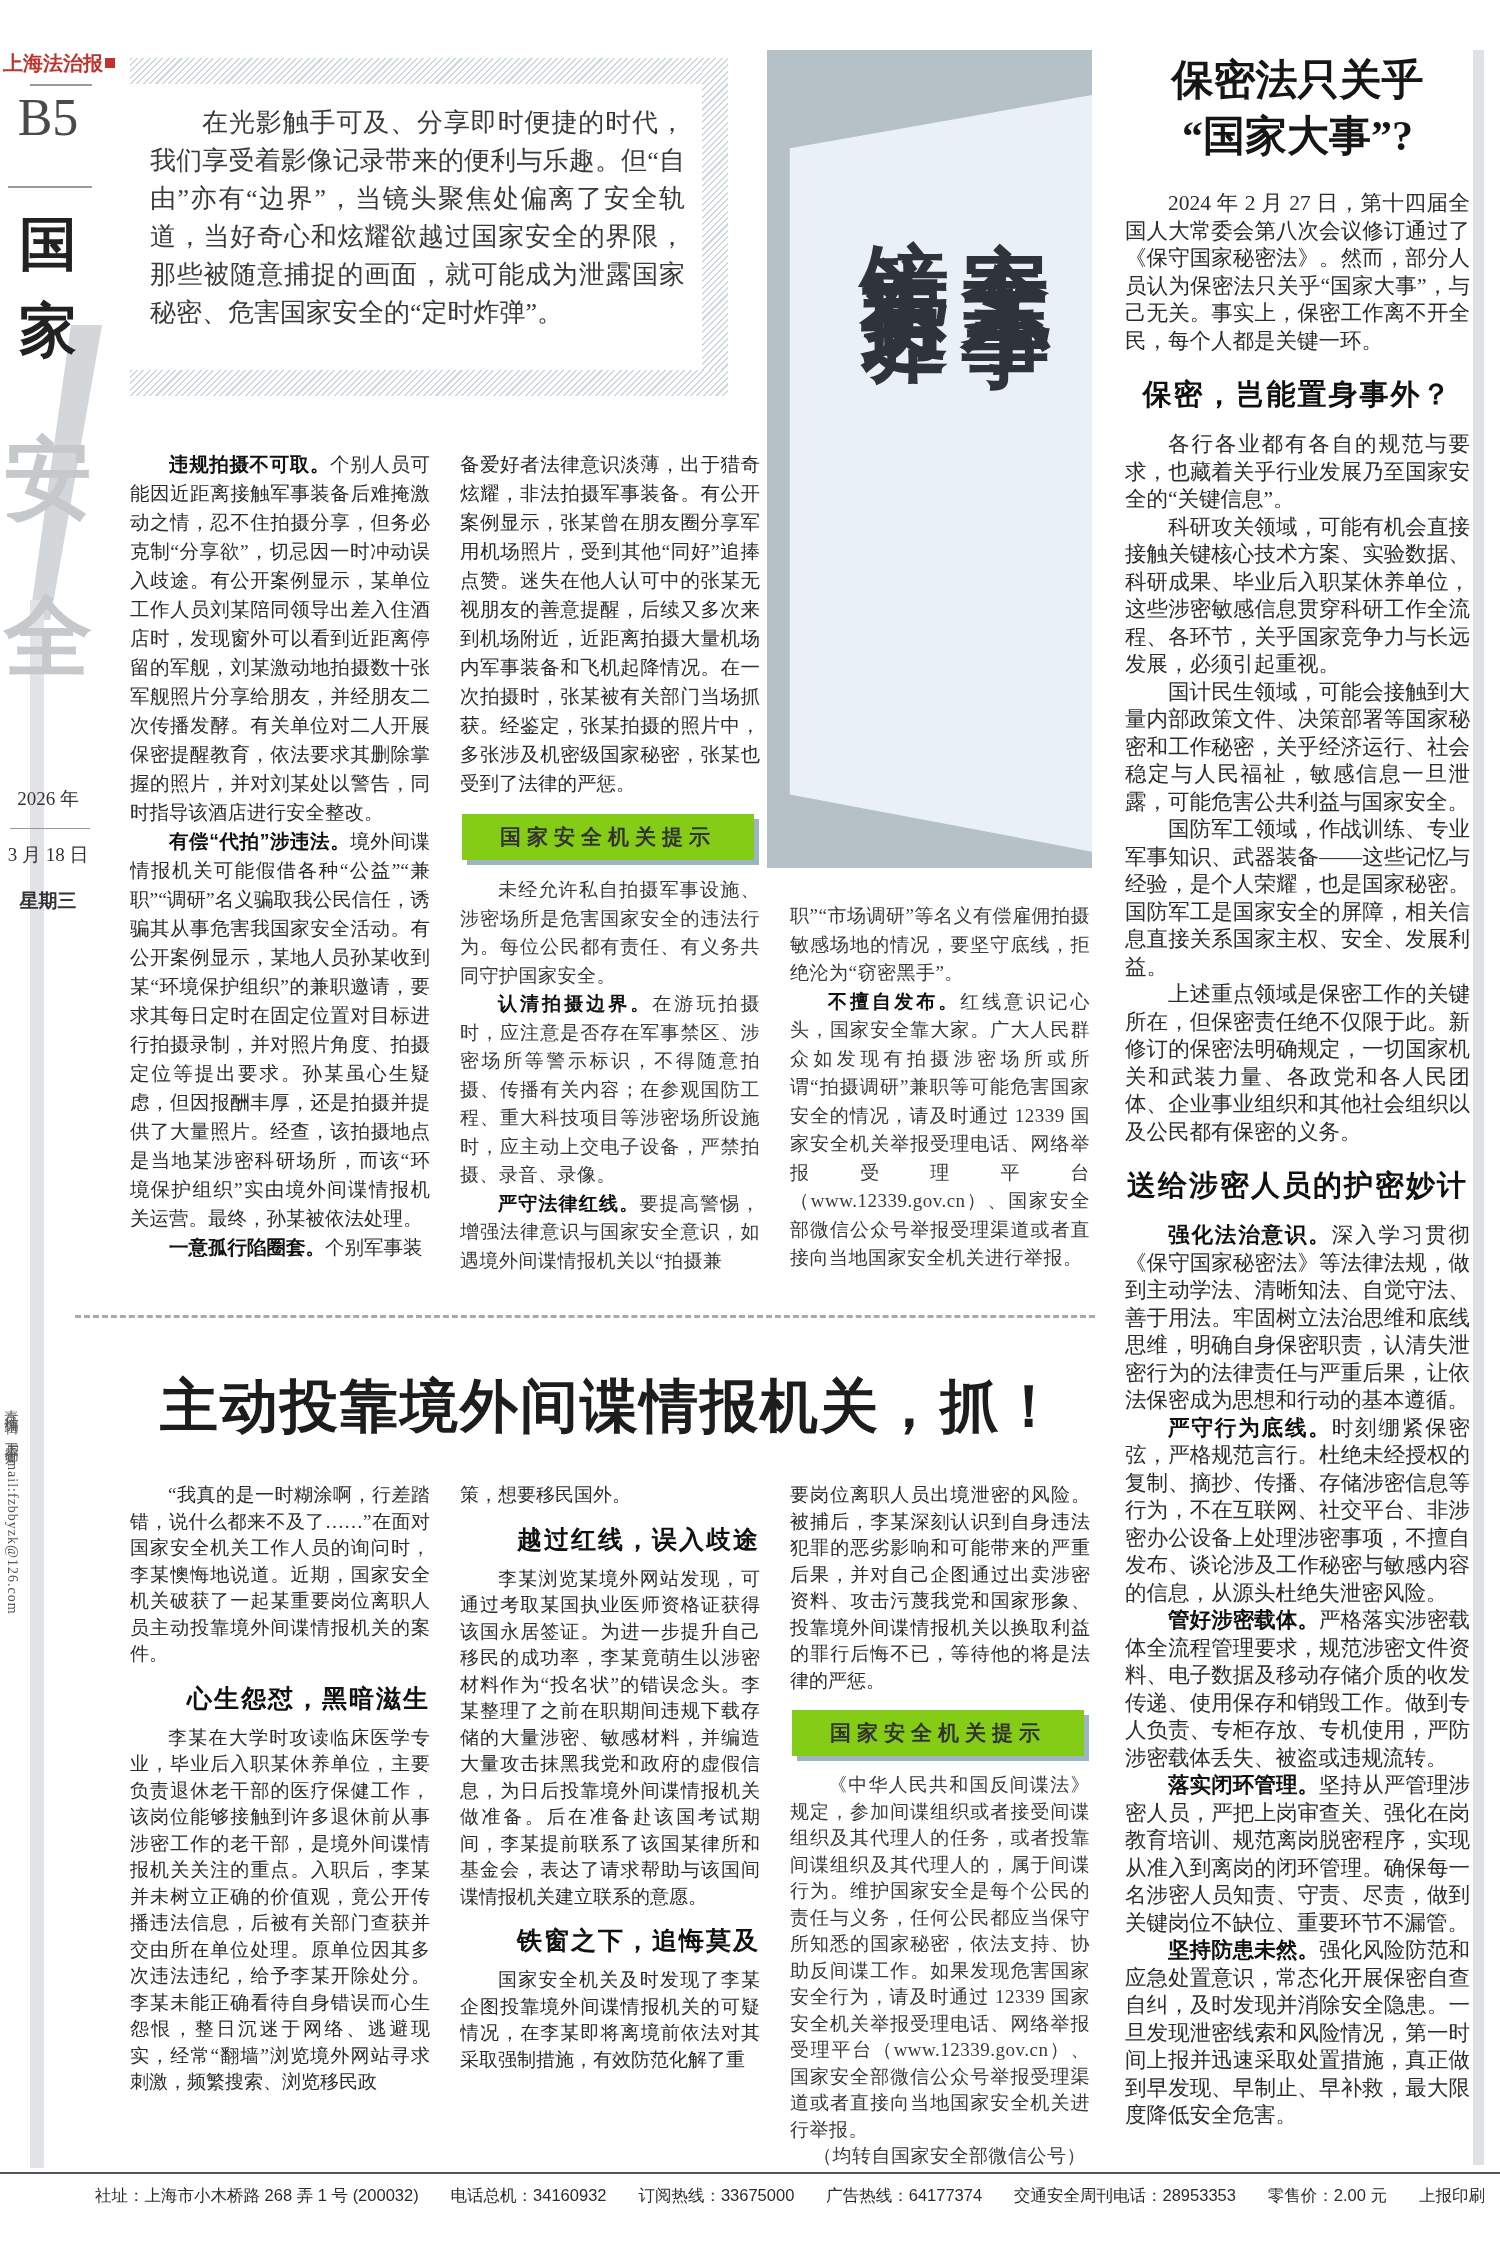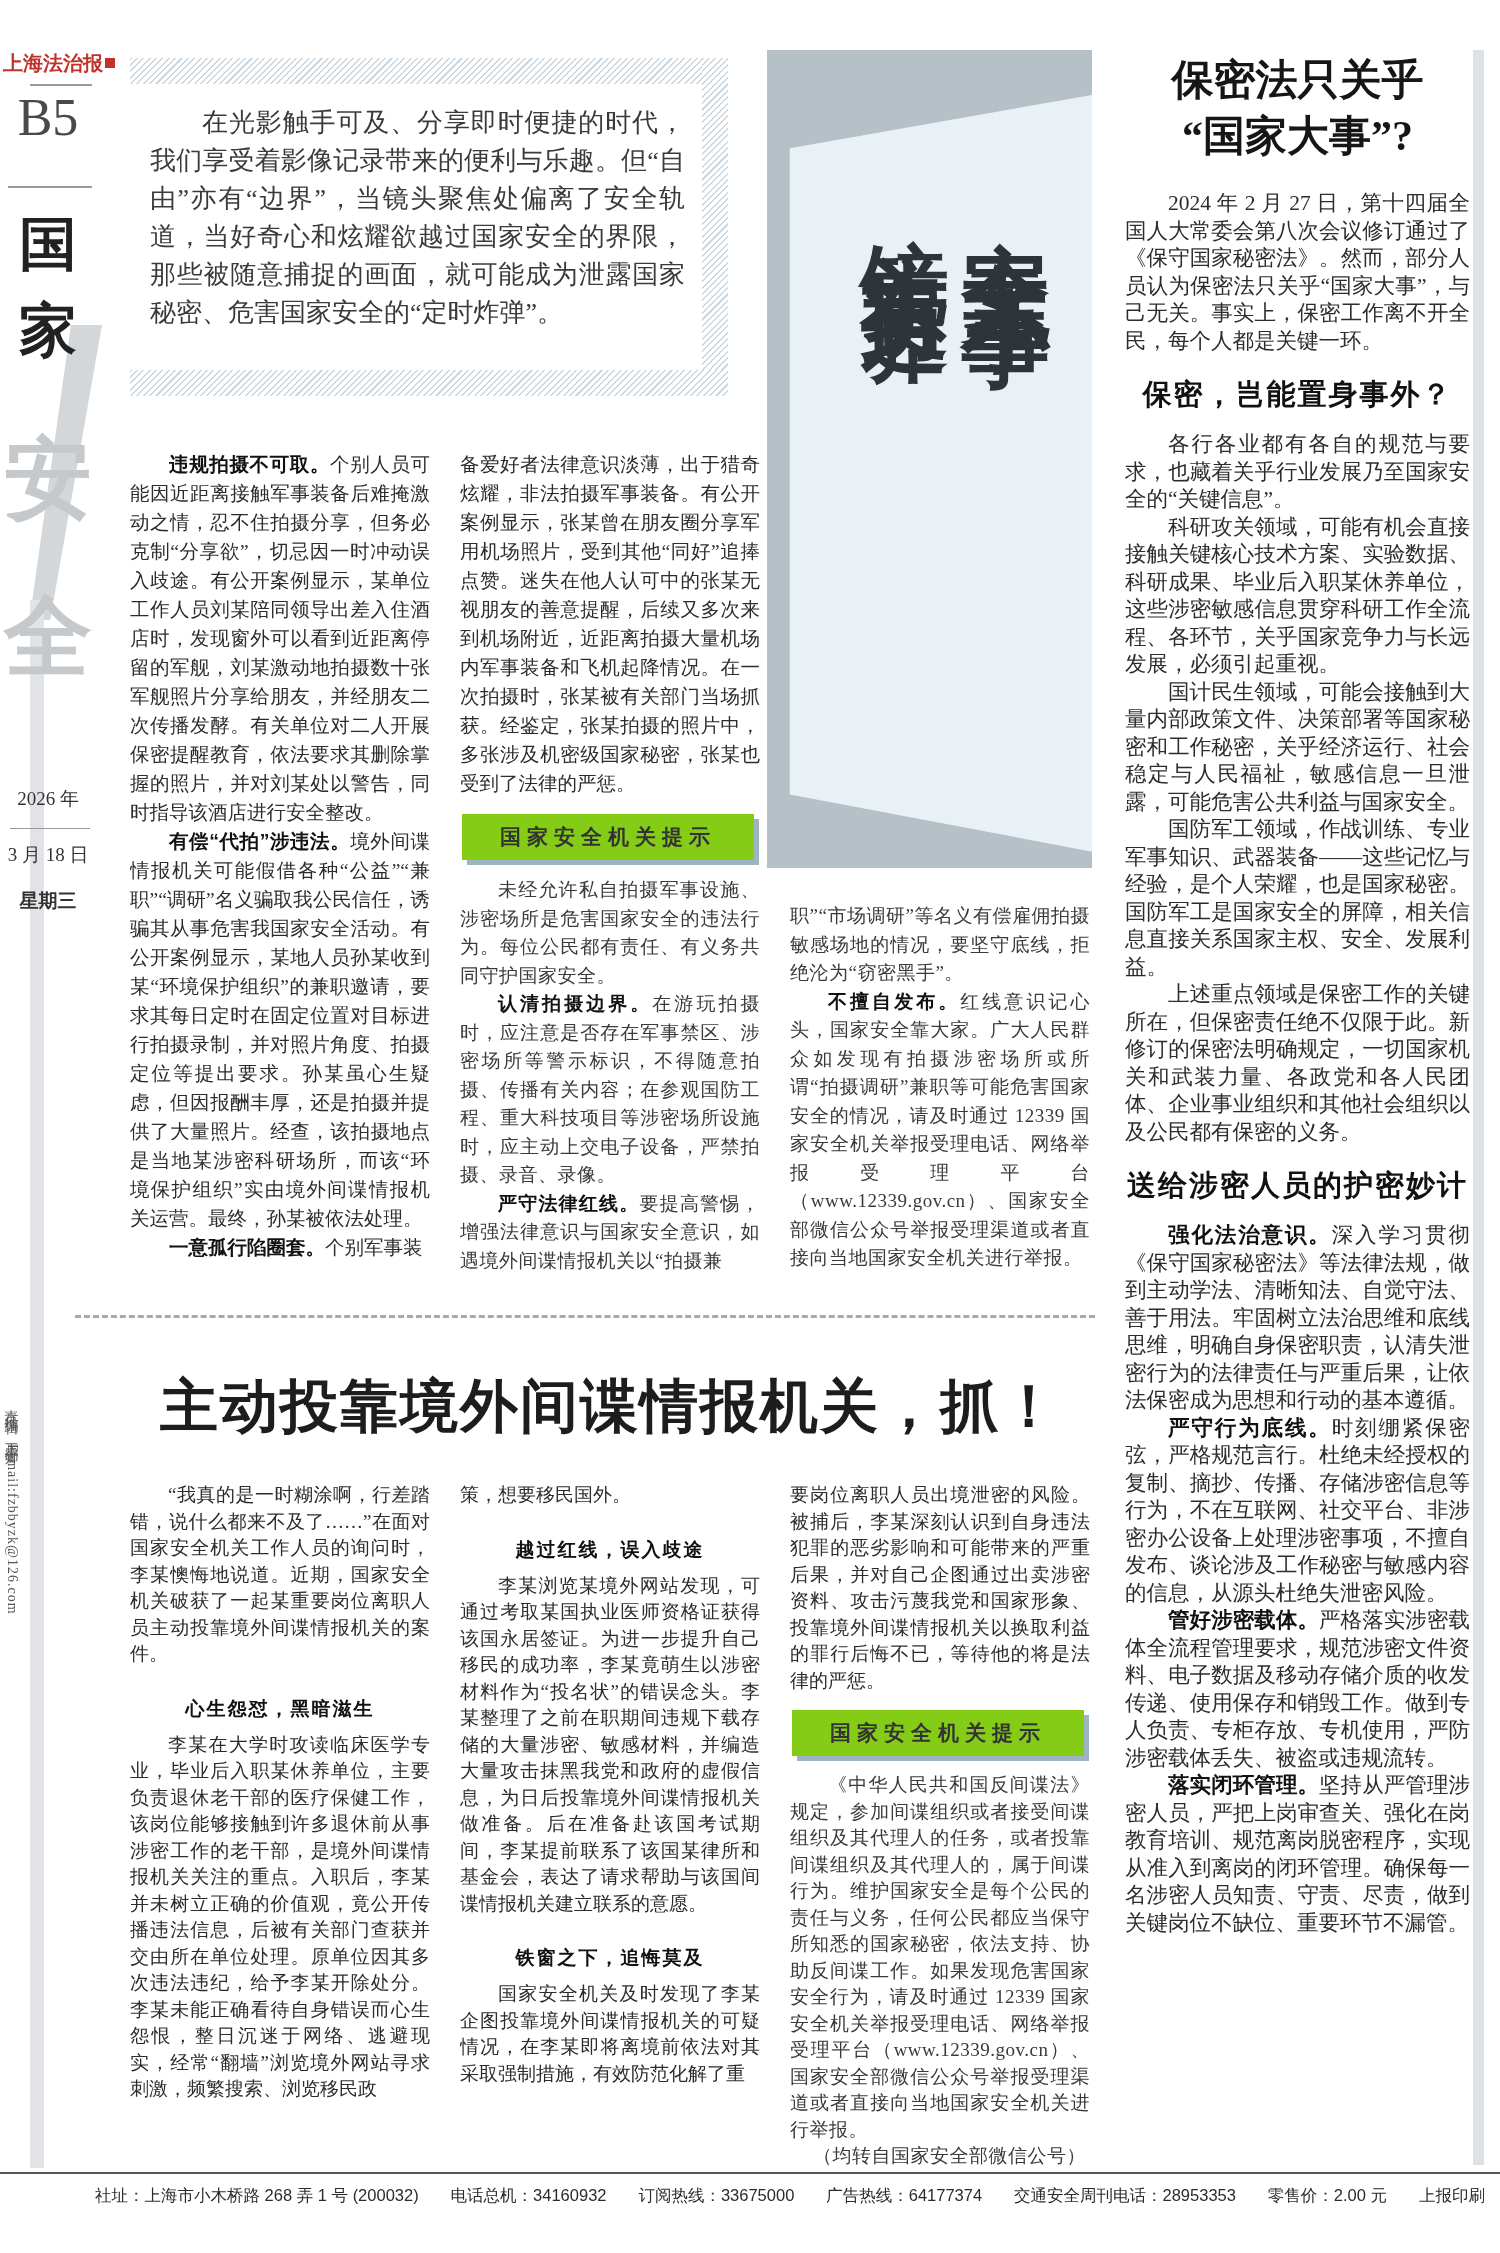--- a/index.html
+++ b/index.html
@@ -53,21 +53,21 @@
           font-size:21px;letter-spacing:6px;color:#333;}
   .note{text-align:right;text-indent:0;padding-right:4px;}
   #main-col1{left:130px;top:450px;width:300px;height:864px;}
   #main-col2{left:460px;top:450px;width:300px;height:864px;}
   #main-col3{left:790px;top:902px;width:300px;height:412px;}
   
   #dash-rule{position:absolute;left:75px;top:1315px;width:1020px;border-top:3px dashed #a9a9a9;}
   #bottom-head{position:absolute;left:130px;top:1368px;width:960px;text-align:center;
                font-size:58px;font-weight:900;color:#1d1d1d;letter-spacing:2px;}
   .bot .para{font-size:19px;line-height:26.5px;}
-  .bot .colsub{font-size:19px;margin:28px 0 10px;}
+  .bot .colsub{font-size:25px;margin:14px 0 10px;text-align:right;}
   #bot-colA{left:130px;top:1482px;width:300px;height:688px;}
   #bot-colB{left:460px;top:1482px;width:300px;height:688px;}
   #bot-colC{left:790px;top:1482px;width:300px;height:688px;}
   
   #right-col{position:absolute;left:1125px;top:48px;width:345px;height:2122px;overflow:hidden;}
   .rtitle{font-size:42px;font-weight:900;color:#161616;text-align:center;line-height:56px;margin:4px 0 26px;}
   #right-col .para{font-size:21.5px;line-height:27.5px;}
   #right-col .colsub{font-size:29px;margin:20px 0 16px;}
   #right-bar{position:absolute;left:1473px;top:50px;width:11px;height:2115px;background:#dfe2e5;}
   
@@ -166,20 +166,21 @@
         <p class="para">各行各业都有各自的规范与要求，也藏着关乎行业发展乃至国家安全的“关键信息”。</p>
         <p class="para">科研攻关领域，可能有机会直接接触关键核心技术方案、实验数据、科研成果、毕业后入职某休养单位，这些涉密敏感信息贯穿科研工作全流程、各环节，关乎国家竞争力与长远发展，必须引起重视。</p>
         <p class="para">国计民生领域，可能会接触到大量内部政策文件、决策部署等国家秘密和工作秘密，关乎经济运行、社会稳定与人民福祉，敏感信息一旦泄露，可能危害公共利益与国家安全。</p>
         <p class="para">国防军工领域，作战训练、专业军事知识、武器装备——这些记忆与经验，是个人荣耀，也是国家秘密。国防军工是国家安全的屏障，相关信息直接关系国家主权、安全、发展利益。</p>
         <p class="para">上述重点领域是保密工作的关键所在，但保密责任绝不仅限于此。新修订的保密法明确规定，一切国家机关和武装力量、各政党和各人民团体、企业事业组织和其他社会组织以及公民都有保密的义务。</p>
         <h3 class="colsub">送给涉密人员的护密妙计</h3>
         <p class="para"><b class="lead">强化法治意识。</b>深入学习贯彻《保守国家秘密法》等法律法规，做到主动学法、清晰知法、自觉守法、善于用法。牢固树立法治思维和底线思维，明确自身保密职责，认清失泄密行为的法律责任与严重后果，让依法保密成为思想和行动的基本遵循。</p>
         <p class="para"><b class="lead">严守行为底线。</b>时刻绷紧保密弦，严格规范言行。杜绝未经授权的复制、摘抄、传播、存储涉密信息等行为，不在互联网、社交平台、非涉密办公设备上处理涉密事项，不擅自发布、谈论涉及工作秘密与敏感内容的信息，从源头杜绝失泄密风险。</p>
         <p class="para"><b class="lead">管好涉密载体。</b>严格落实涉密载体全流程管理要求，规范涉密文件资料、电子数据及移动存储介质的收发传递、使用保存和销毁工作。做到专人负责、专柜存放、专机使用，严防涉密载体丢失、被盗或违规流转。</p>
         <p class="para"><b class="lead">落实闭环管理。</b>坚持从严管理涉密人员，严把上岗审查关、强化在岗教育培训、规范离岗脱密程序，实现从准入到离岗的闭环管理。确保每一名涉密人员知责、守责、尽责，做到关键岗位不缺位、重要环节不漏管。</p>
+        <p class="para"><b class="lead">坚持防患未然。</b>强化风险防范和应急处置意识，常态化开展保密自查自纠，及时发现并消除安全隐患。一旦发现泄密线索和风险情况，第一时间上报并迅速采取处置措施，真正做到早发现、早制止、早补救，最大限度降低安全危害。</p>
       </div>
   </div>
   <div id="right-bar"></div>
 
   <div id="footer-rule"></div>
   <div id="footer">
       <span>社址：上海市小木桥路 268 弄 1 号 (200032)</span>
       <span>电话总机：34160932</span>
       <span>订阅热线：33675000</span>
       <span>广告热线：64177374</span>

